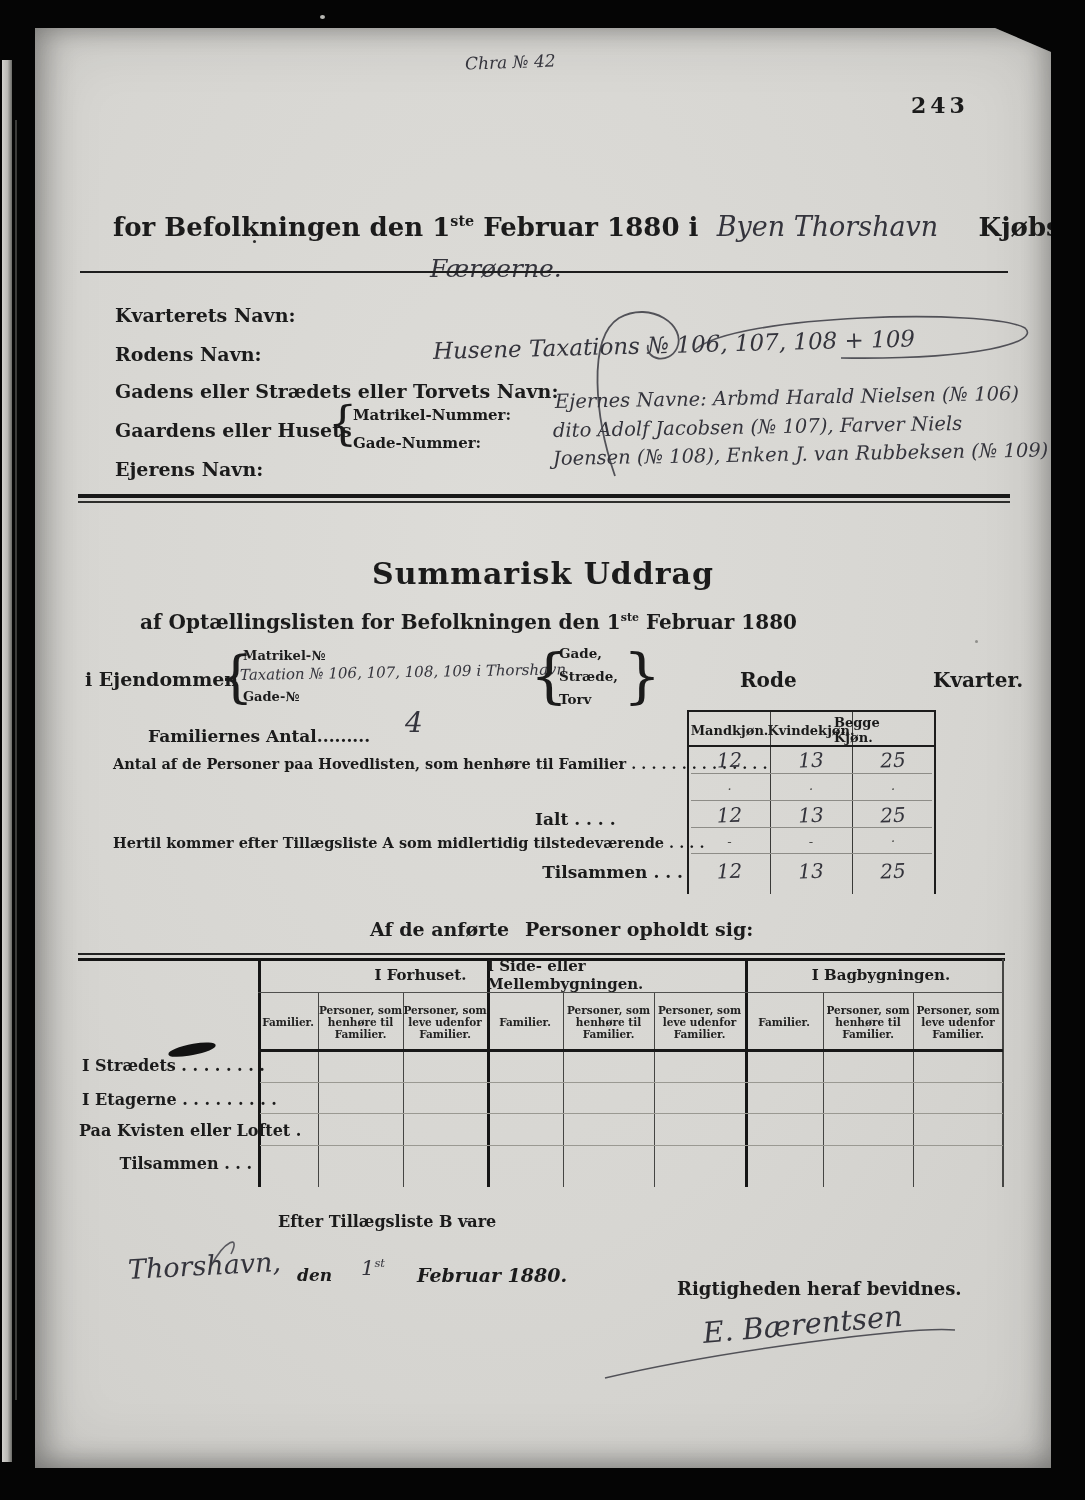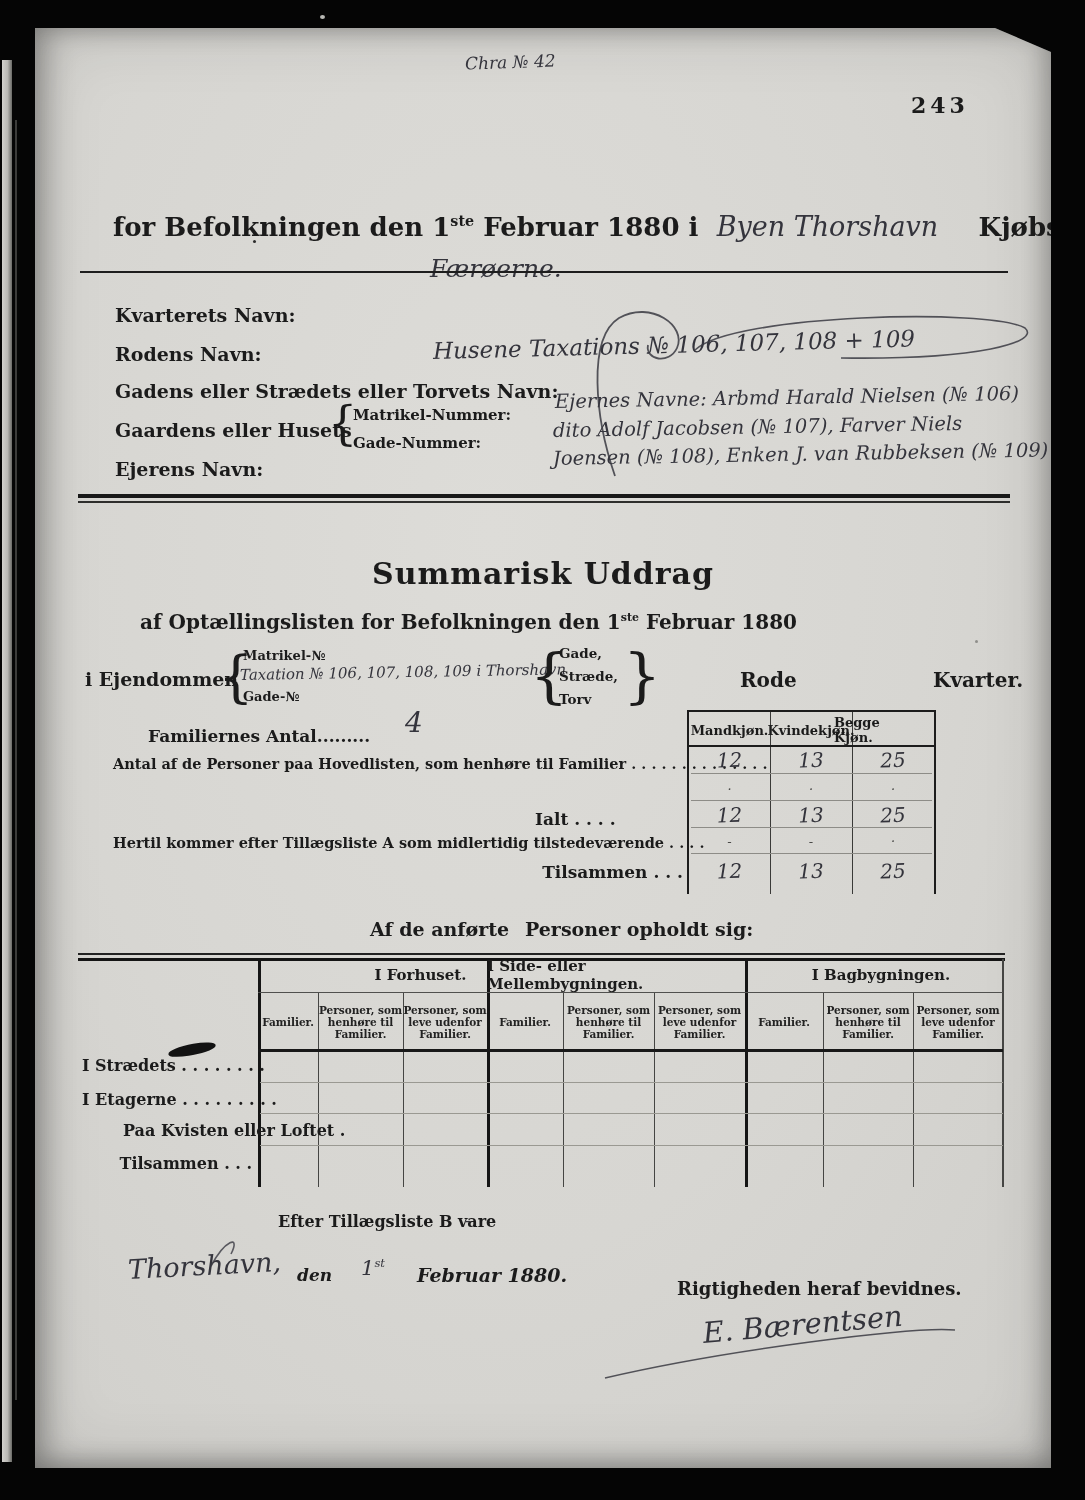--- a/index.html
+++ b/index.html
@@ -168,21 +168,21 @@
     <div class="occ-sub" style="left:368px;width:84px;">Personer, som leve udenfor Familier.</div>
     <div class="occ-sub" style="left:452px;width:76px;">Familier.</div>
     <div class="occ-sub" style="left:528px;width:91px;">Personer, som henhøre til Familier.</div>
     <div class="occ-sub" style="left:619px;width:91px;">Personer, som leve udenfor Familier.</div>
     <div class="occ-sub" style="left:710px;width:78px;">Familier.</div>
     <div class="occ-sub" style="left:788px;width:90px;">Personer, som henhøre til Familier.</div>
     <div class="occ-sub" style="left:878px;width:90px;">Personer, som leve udenfor Familier.</div>
 
     <div class="printed b" style="left:47px;top:1028px;font-size:16px;">I Strædets . . . . . . . .</div>
     <div class="printed b" style="left:47px;top:1062px;font-size:16px;">I Etagerne . . . . . . . . .</div>
-    <div class="printed b" style="left:44px;top:1093px;font-size:16px;margin-left:44px;">Paa Kvisten eller Loftet .</div>
+    <div class="printed b" style="left:44px;top:1093px;font-size:16px;">Paa Kvisten eller Loftet .</div>
     <div class="printed b" style="left:60px;top:1126px;width:157px;text-align:right;font-size:16px;">Tilsammen . . .</div>
     <div style="position:absolute;left:133px;top:1016px;width:48px;height:11px;background:#121212;border-radius:60% 50% 55% 45%;transform:rotate(-10deg);"></div>
 
     <div class="printed b" style="left:243px;top:1184px;font-size:16px;">Efter Tillægsliste B vare</div>
     <div class="hw" style="left:430px;top:1182px;font-size:17px;">-</div>
 
     <div class="hw" style="left:93px;top:1226px;font-size:27px;transform:rotate(-3deg);transform-origin:left;">Thorshavn,</div>
     <div class="printed b" style="left:262px;top:1237px;font-size:17px;font-style:italic;">den</div>
     <div class="hw" style="left:326px;top:1228px;font-size:21px;">
       <span>1</span><sup>st</sup>

